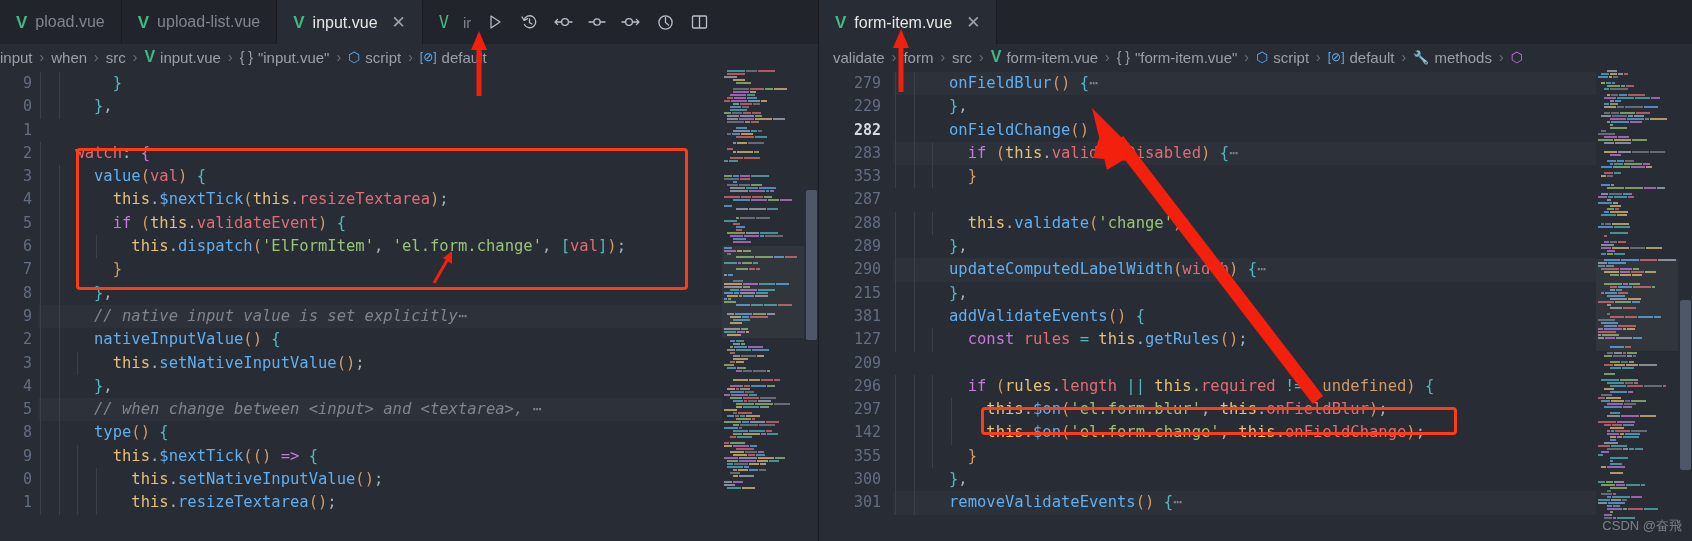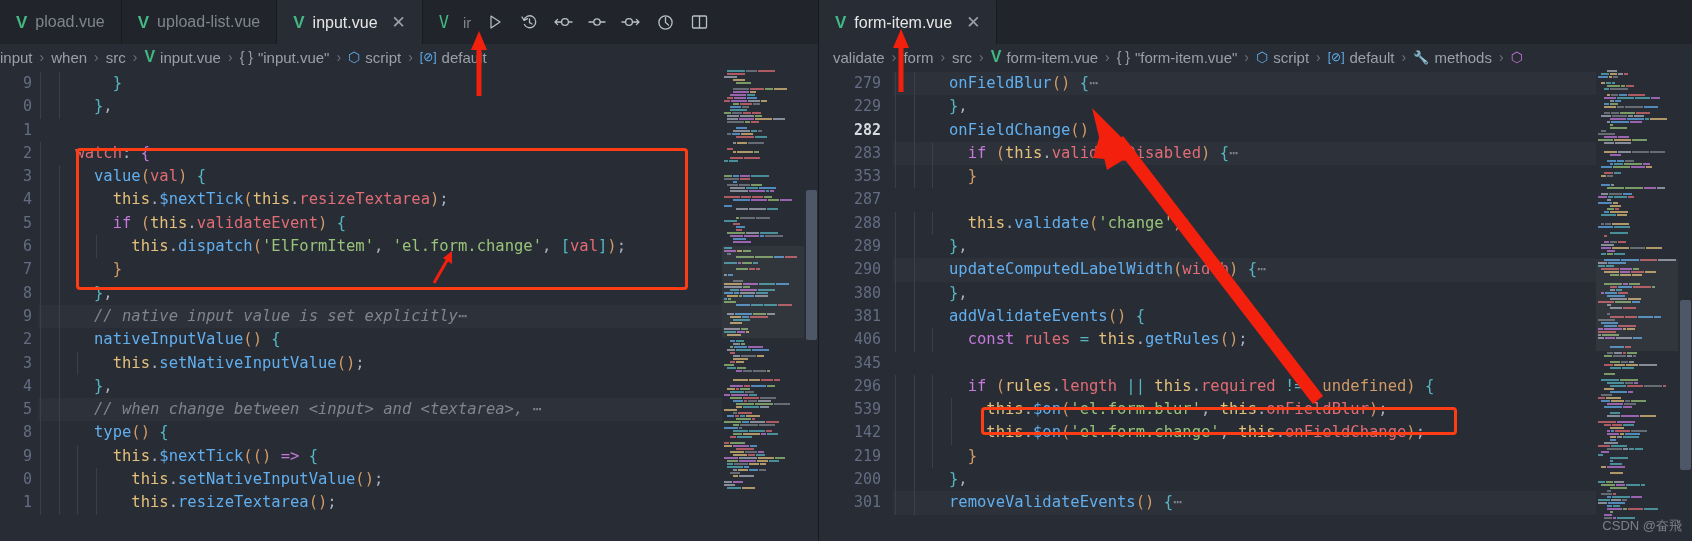--- a/index.html
+++ b/index.html
@@ -862,29 +862,29 @@
       <div class="gutter" id="gutR">
           <div class="ln">279<span class="fold">›</span></div>
           <div class="ln">229</div>
           <div class="ln cur">282</div>
           <div class="ln">283<span class="fold">›</span></div>
           <div class="ln">353</div>
           <div class="ln">287</div>
           <div class="ln">288</div>
           <div class="ln">289</div>
           <div class="ln">290<span class="fold">›</span></div>
-          <div class="ln">380</div>
+          <div class="ln">215</div>
           <div class="ln">381</div>
-          <div class="ln">406</div>
-          <div class="ln">345</div>
+          <div class="ln">127</div>
+          <div class="ln">209</div>
           <div class="ln">296</div>
-          <div class="ln">539</div>
+          <div class="ln">297</div>
           <div class="ln">142</div>
-          <div class="ln">219</div>
-          <div class="ln">200</div>
+          <div class="ln">355</div>
+          <div class="ln">300</div>
           <div class="ln">301<span class="fold">›</span></div>
         </div>
       <div class="codecol">
         <div class="code" id="codeR"><div class="line hl"><span class="t-def">      </span><span class="t-fn">onFieldBlur</span><span class="t-par">() </span><span class="t-br">{</span><span class="t-cm">⋯</span><span class="indent" style="left: 2px;"></span><span class="indent" style="left: 20.66px;"></span></div><div class="line"><span class="t-def">      </span><span class="t-br">}</span><span class="t-punc">,</span><span class="indent" style="left: 2px;"></span><span class="indent" style="left: 20.66px;"></span></div><div class="line"><span class="t-def">      </span><span class="t-fn">onFieldChange</span><span class="t-par">() </span><span class="t-br">{</span><span class="indent" style="left: 2px;"></span><span class="indent" style="left: 20.66px;"></span></div><div class="line hl"><span class="t-def">        </span><span class="t-kw">if</span><span class="t-par"> (</span><span class="t-this">this</span><span class="t-punc">.</span><span class="t-prop">validateDisabled</span><span class="t-par">) </span><span class="t-br">{</span><span class="t-cm">⋯</span><span class="indent" style="left: 2px;"></span><span class="indent" style="left: 20.66px;"></span><span class="indent" style="left: 39.32px;"></span></div><div class="line"><span class="t-def">        </span><span class="t-par">}</span><span class="indent" style="left: 2px;"></span><span class="indent" style="left: 20.66px;"></span><span class="indent" style="left: 39.32px;"></span></div><div class="line"></div><div class="line"><span class="t-def">        </span><span class="t-this">this</span><span class="t-punc">.</span><span class="t-fn">validate</span><span class="t-par">(</span><span class="t-str">'change'</span><span class="t-par">)</span><span class="t-punc">;</span><span class="indent" style="left: 2px;"></span><span class="indent" style="left: 20.66px;"></span><span class="indent" style="left: 39.32px;"></span></div><div class="line"><span class="t-def">      </span><span class="t-br">}</span><span class="t-punc">,</span><span class="indent" style="left: 2px;"></span><span class="indent" style="left: 20.66px;"></span></div><div class="line hl"><span class="t-def">      </span><span class="t-fn">updateComputedLabelWidth</span><span class="t-par">(</span><span class="t-prop">width</span><span class="t-par">) </span><span class="t-br">{</span><span class="t-cm">⋯</span><span class="indent" style="left: 2px;"></span><span class="indent" style="left: 20.66px;"></span></div><div class="line"><span class="t-def">      </span><span class="t-br">}</span><span class="t-punc">,</span><span class="indent" style="left: 2px;"></span><span class="indent" style="left: 20.66px;"></span></div><div class="line"><span class="t-def">      </span><span class="t-fn">addValidateEvents</span><span class="t-par">() </span><span class="t-br">{</span><span class="indent" style="left: 2px;"></span><span class="indent" style="left: 20.66px;"></span></div><div class="line"><span class="t-def">        </span><span class="t-kw">const</span><span class="t-prop"> rules</span><span class="t-op"> = </span><span class="t-this">this</span><span class="t-punc">.</span><span class="t-fn">getRules</span><span class="t-par">()</span><span class="t-punc">;</span><span class="indent" style="left: 2px;"></span><span class="indent" style="left: 20.66px;"></span><span class="indent" style="left: 39.32px;"></span></div><div class="line"></div><div class="line"><span class="t-def">        </span><span class="t-kw">if</span><span class="t-par"> (</span><span class="t-this">rules</span><span class="t-punc">.</span><span class="t-prop">length</span><span class="t-op"> || </span><span class="t-this">this</span><span class="t-punc">.</span><span class="t-prop">required</span><span class="t-op"> !== </span><span class="t-par">undefined</span><span class="t-par">) </span><span class="t-br">{</span><span class="indent" style="left: 2px;"></span><span class="indent" style="left: 20.66px;"></span><span class="indent" style="left: 39.32px;"></span></div><div class="line"><span class="t-def">          </span><span class="t-this">this</span><span class="t-punc">.</span><span class="t-fn">$on</span><span class="t-par">(</span><span class="t-str">'el.form.blur'</span><span class="t-punc">, </span><span class="t-this">this</span><span class="t-punc">.</span><span class="t-prop">onFieldBlur</span><span class="t-par">)</span><span class="t-punc">;</span><span class="indent" style="left: 2px;"></span><span class="indent" style="left: 20.66px;"></span><span class="indent" style="left: 39.32px;"></span><span class="indent" style="left: 57.98px;"></span></div><div class="line"><span class="t-def">          </span><span class="t-this">this</span><span class="t-punc">.</span><span class="t-fn">$on</span><span class="t-par">(</span><span class="t-str">'el.form.change'</span><span class="t-punc">, </span><span class="t-this">this</span><span class="t-punc">.</span><span class="t-prop">onFieldChange</span><span class="t-par">)</span><span class="t-punc">;</span><span class="indent" style="left: 2px;"></span><span class="indent" style="left: 20.66px;"></span><span class="indent" style="left: 39.32px;"></span><span class="indent" style="left: 57.98px;"></span></div><div class="line"><span class="t-def">        </span><span class="t-par">}</span><span class="indent" style="left: 2px;"></span><span class="indent" style="left: 20.66px;"></span><span class="indent" style="left: 39.32px;"></span></div><div class="line"><span class="t-def">      </span><span class="t-br">}</span><span class="t-punc">,</span><span class="indent" style="left: 2px;"></span><span class="indent" style="left: 20.66px;"></span></div><div class="line hl"><span class="t-def">      </span><span class="t-fn">removeValidateEvents</span><span class="t-par">() </span><span class="t-br">{</span><span class="t-cm">⋯</span><span class="indent" style="left: 2px;"></span><span class="indent" style="left: 20.66px;"></span></div></div>
       </div>
       <div class="minimap" id="mmR">
           <div class="mm-line" style="padding-left: 11px;">
             <div class="mm-seg" style="width: 10px; background: rgb(171, 178, 191);"></div>
           </div>
           <div class="mm-line" style="padding-left: 5px;">

